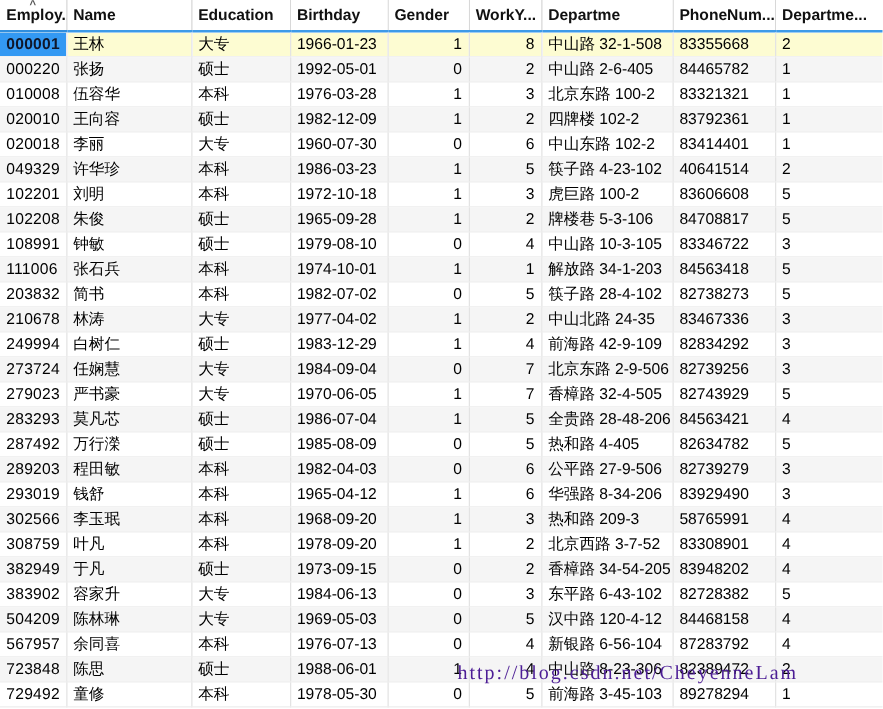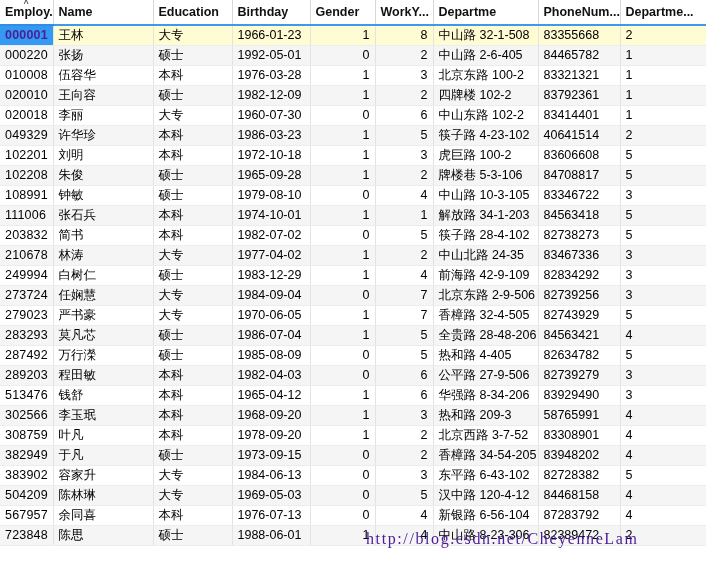--- a/index.html
+++ b/index.html
@@ -75,21 +75,21 @@
   tbody tr.odd td { background: #ffffff; }
   tbody tr.even td { background: #f5f5f5; }
   tbody tr.selected td { background: #fdfcd2 !important; }
 
   td.col-id {
     font-weight: normal;
     letter-spacing: 0.2px;
   }
   tr.selected td.col-id {
     background: #3399f3 !important;
-    color: #4c1d95;
+    color: #0f172a;
     font-weight: bold;
   }
   td.num { text-align: right; }
 
   
   #watermark {
     position: absolute;
     left: 366px;
     top: 530px;
     font-family: "Liberation Serif", "DejaVu Serif", serif;
@@ -323,21 +323,21 @@
           <td>程田敏</td>
           <td>本科</td>
           <td>1982-04-03</td>
           <td class="num">0</td>
           <td class="num">6</td>
           <td>公平路 27-9-506</td>
           <td>82739279</td>
           <td>3</td>
         </tr>
         <tr class="odd">
-          <td class="col-id">513476</td>
+          <td class="col-id">293019</td>
           <td>钱舒</td>
           <td>本科</td>
           <td>1965-04-12</td>
           <td class="num">1</td>
           <td class="num">6</td>
           <td>华强路 8-34-206</td>
           <td>83929490</td>
           <td>3</td>
         </tr>
         <tr class="even">
@@ -409,18 +409,29 @@
         <tr class="even">
           <td class="col-id">723848</td>
           <td>陈思</td>
           <td>硕士</td>
           <td>1988-06-01</td>
           <td class="num">1</td>
           <td class="num">4</td>
           <td>中山路 8-23-306</td>
           <td>82389472</td>
           <td>2</td>
+        </tr>
+        <tr class="odd">
+          <td class="col-id">729492</td>
+          <td>童修</td>
+          <td>本科</td>
+          <td>1978-05-30</td>
+          <td class="num">0</td>
+          <td class="num">5</td>
+          <td>前海路 3-45-103</td>
+          <td>89278294</td>
+          <td>1</td>
         </tr>
       </tbody>
   </table>
 
   <div id="watermark">http://blog.csdn.net/CheyenneLam</div>
 </div>
 
 </body></html>

